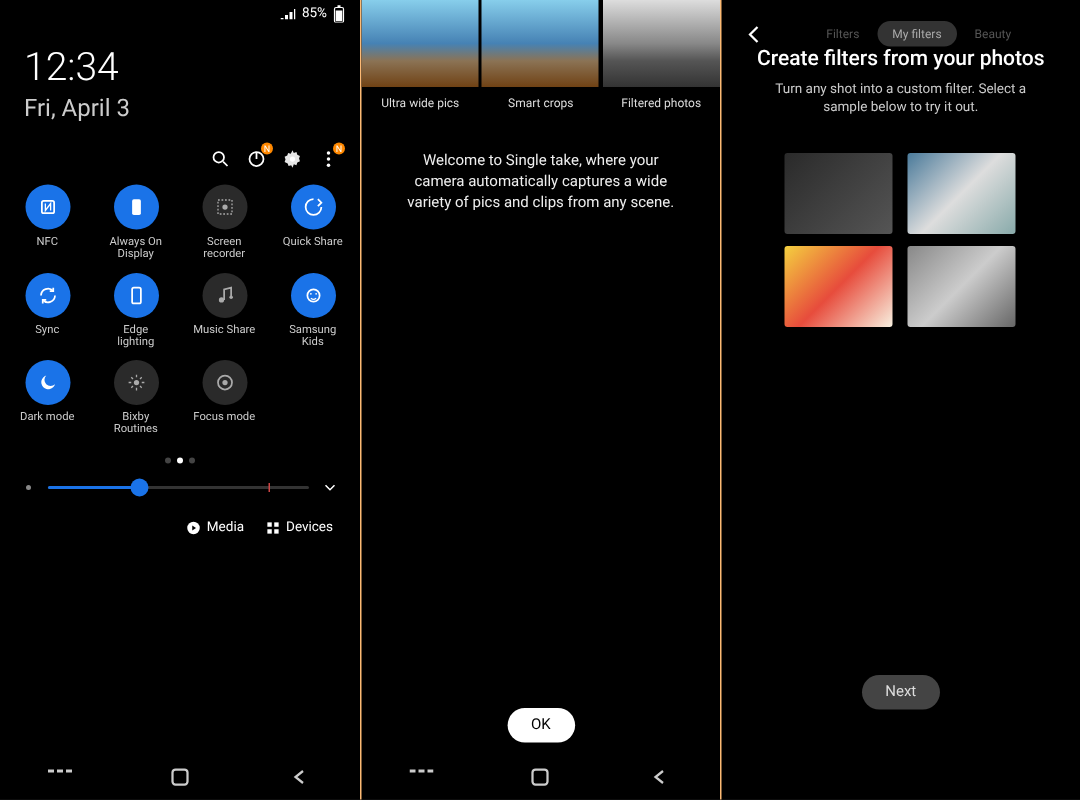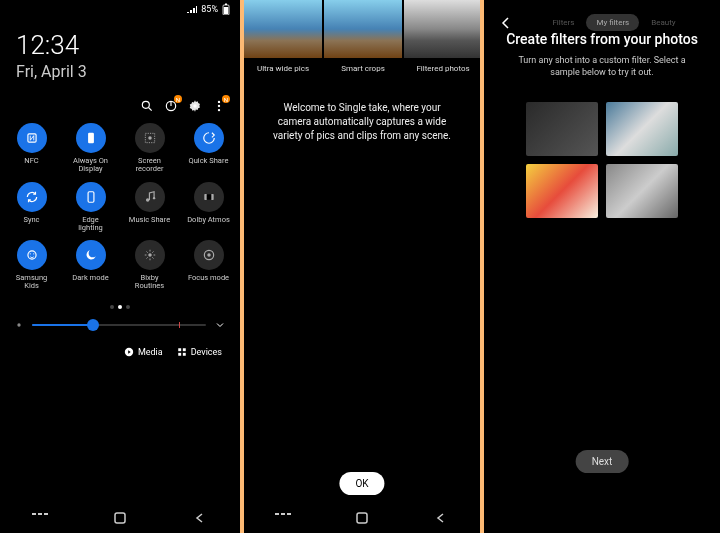--- a/index.html
+++ b/index.html
@@ -1,18 +1,18 @@
 <!DOCTYPE html>
 <html><head>
 <meta charset="utf-8">
 <style>
 *{box-sizing:border-box;margin:0;padding:0;font-family:-apple-system,BlinkMacSystemFont,"Segoe UI",Roboto,sans-serif}
 body{background:#1a1a1a;width:720px;height:533px;display:flex;overflow:hidden}
 .panel{width:240px;height:533px;background:#000;position:relative;color:#fff;overflow:hidden}
-.panel+.panel{border-left:4px solid #fdba74}
+.panel+.panel{border-left:1px solid #fdba74}
 .status-bar{height:18px;display:flex;justify-content:flex-end;align-items:center;padding:4px 10px;font-size:9px;gap:4px}
 .clock-area{padding:12px 16px}
 .time{font-size:26px;font-weight:300}
 .date{font-size:16px;color:#ccc;margin-top:2px}
 .qs-header{display:flex;justify-content:flex-end;align-items:center;gap:10px;padding:6px 14px 10px}
 .qs-icon{width:14px;height:14px;fill:#fff;position:relative}
 .badge{position:absolute;top:-4px;right:-4px;width:8px;height:8px;background:#ff8800;border-radius:50%;font-size:6px;display:flex;align-items:center;justify-content:center;color:#fff}
 .tiles{display:grid;grid-template-columns:repeat(4,1fr);gap:8px 16px;padding:0 10px}
 .tile{display:flex;flex-direction:column;align-items:center;gap:4px}
 .tile-circle{width:30px;height:30px;border-radius:50%;display:flex;align-items:center;justify-content:center}
@@ -164,29 +164,20 @@
         <div class="tile-circle off">
           <svg class="tile-ico" viewBox="0 0 24 24">
             <circle cx="8" cy="17" r="3" fill="#aaa"></circle>
             <path d="M11 17V5l8-2v11" fill="none" stroke="#aaa" stroke-width="2"></path>
             <circle cx="19" cy="14" r="2" fill="#aaa"></circle>
           </svg>
         </div>
         <div class="tile-label">Music Share</div>
       </div>
       <div class="tile">
-        <div class="tile-circle off">
-          <svg class="tile-ico" viewBox="0 0 24 24">
-            <rect x="4" y="7" width="16" height="10" rx="1" fill="#aaa"></rect>
-            <rect x="8" y="7" width="8" height="10" fill="#000"></rect>
-          </svg>
-        </div>
-        <div class="tile-label">Dolby Atmos</div>
-      </div>
-      <div class="tile">
         <div class="tile-circle on">
           <svg class="tile-ico" viewBox="0 0 24 24">
             <circle cx="12" cy="12" r="7" fill="none" stroke="#fff" stroke-width="2"></circle>
             <circle cx="9" cy="10" r="1" fill="#fff"></circle>
             <circle cx="15" cy="10" r="1" fill="#fff"></circle>
             <path d="M9 15c1 1 2 1.5 3 1.5s2-.5 3-1.5" fill="none" stroke="#fff" stroke-width="1.5"></path>
           </svg>
         </div>
         <div class="tile-label">Samsung Kids</div>
       </div>

